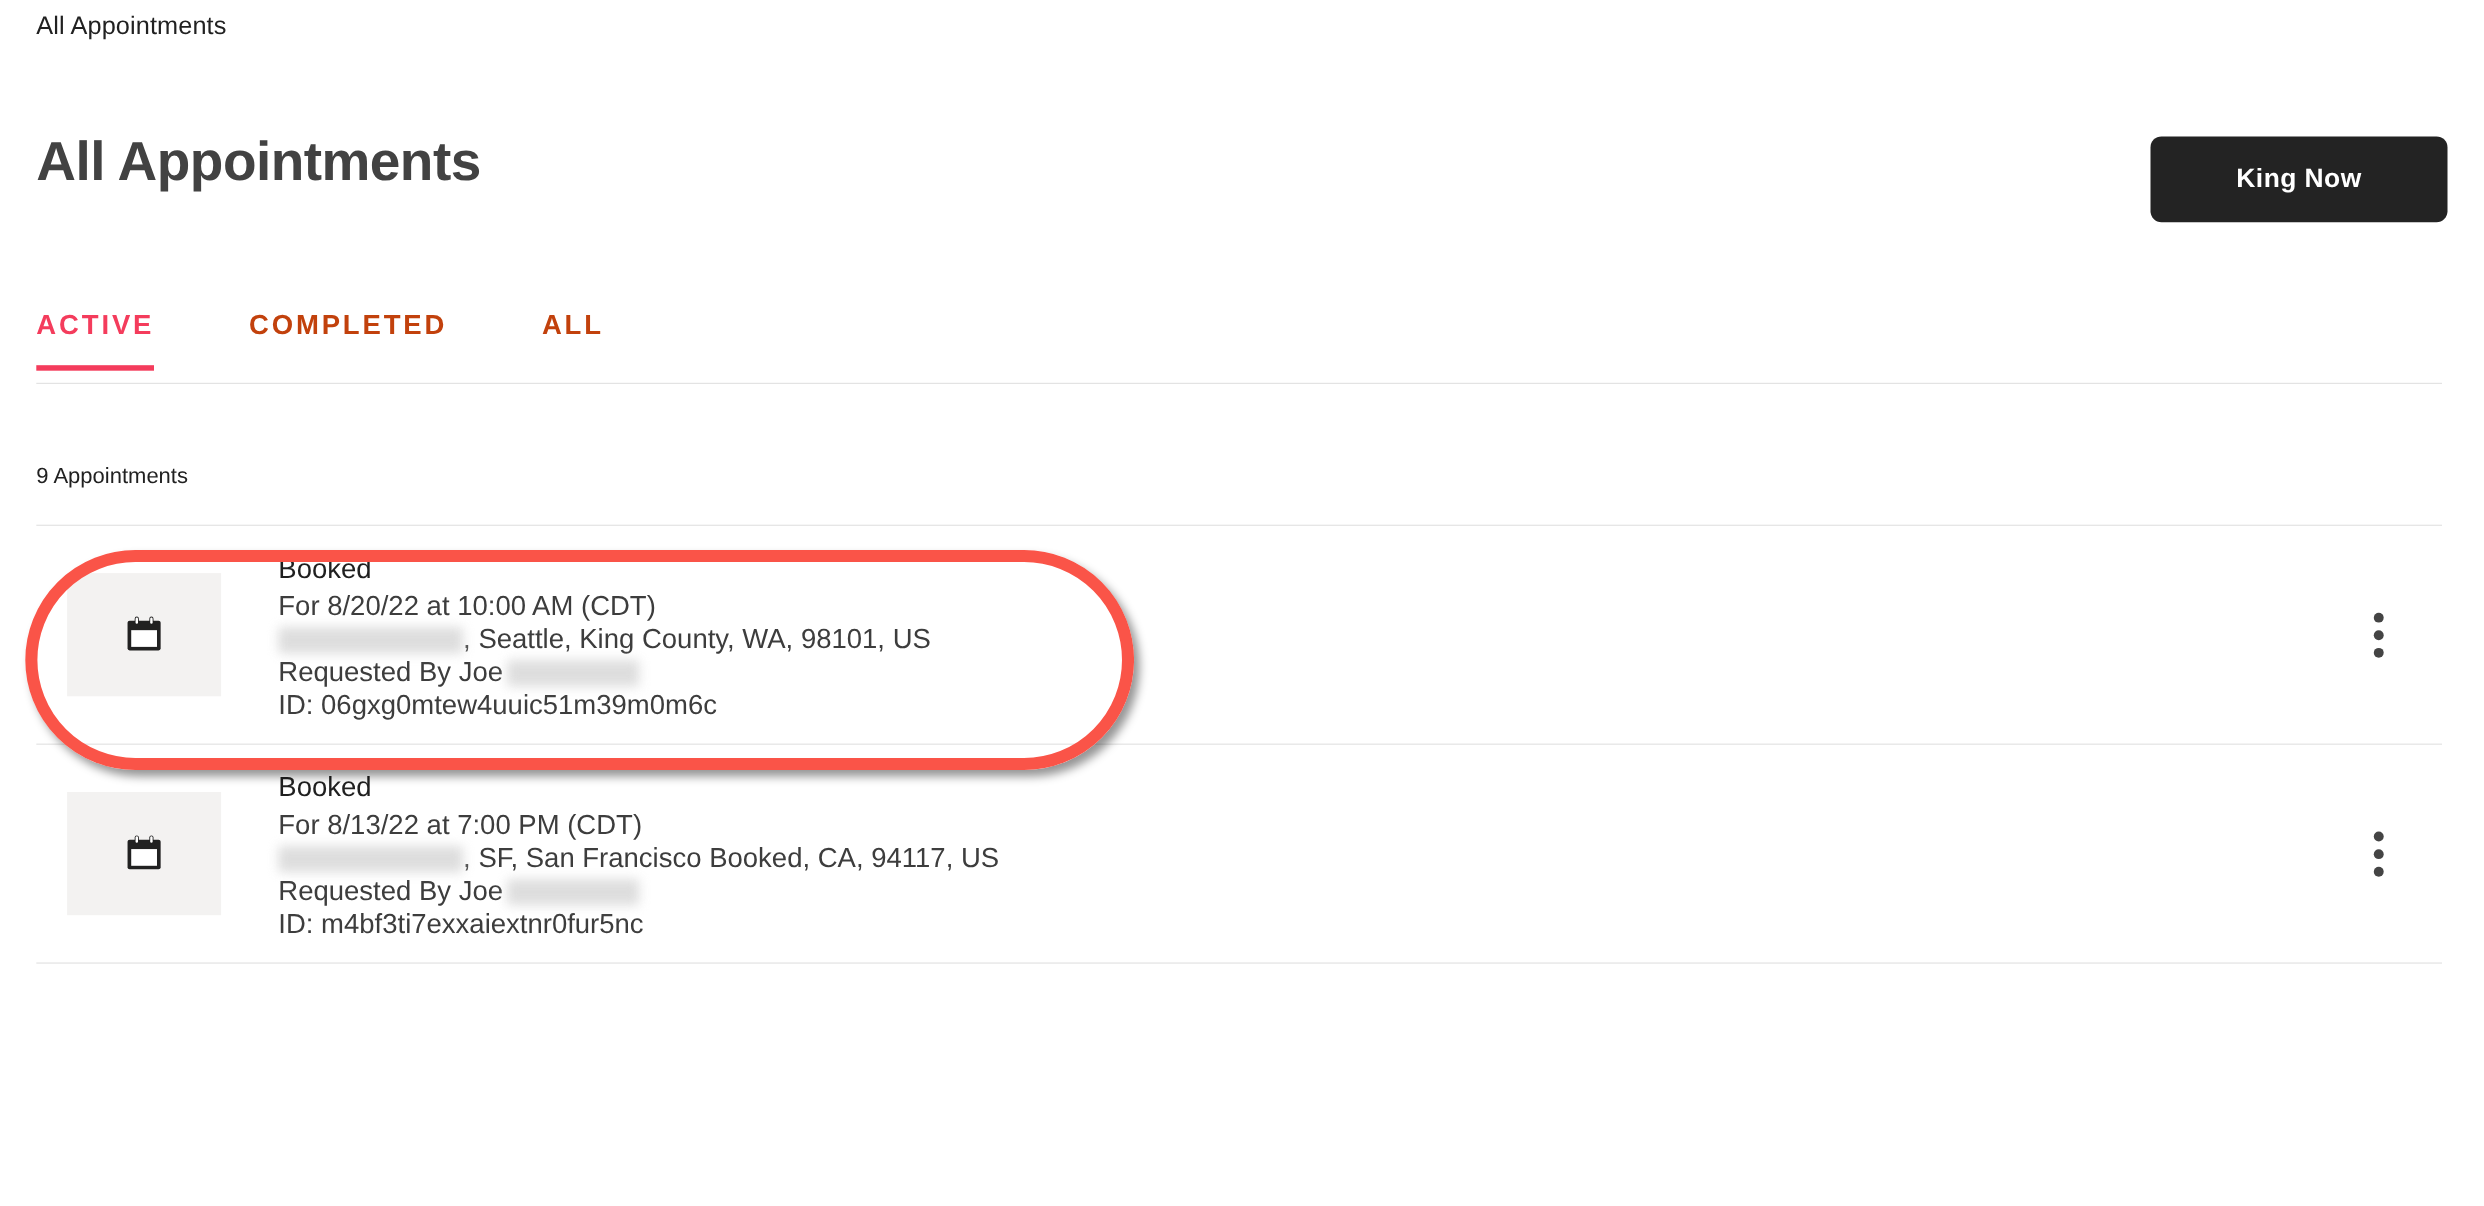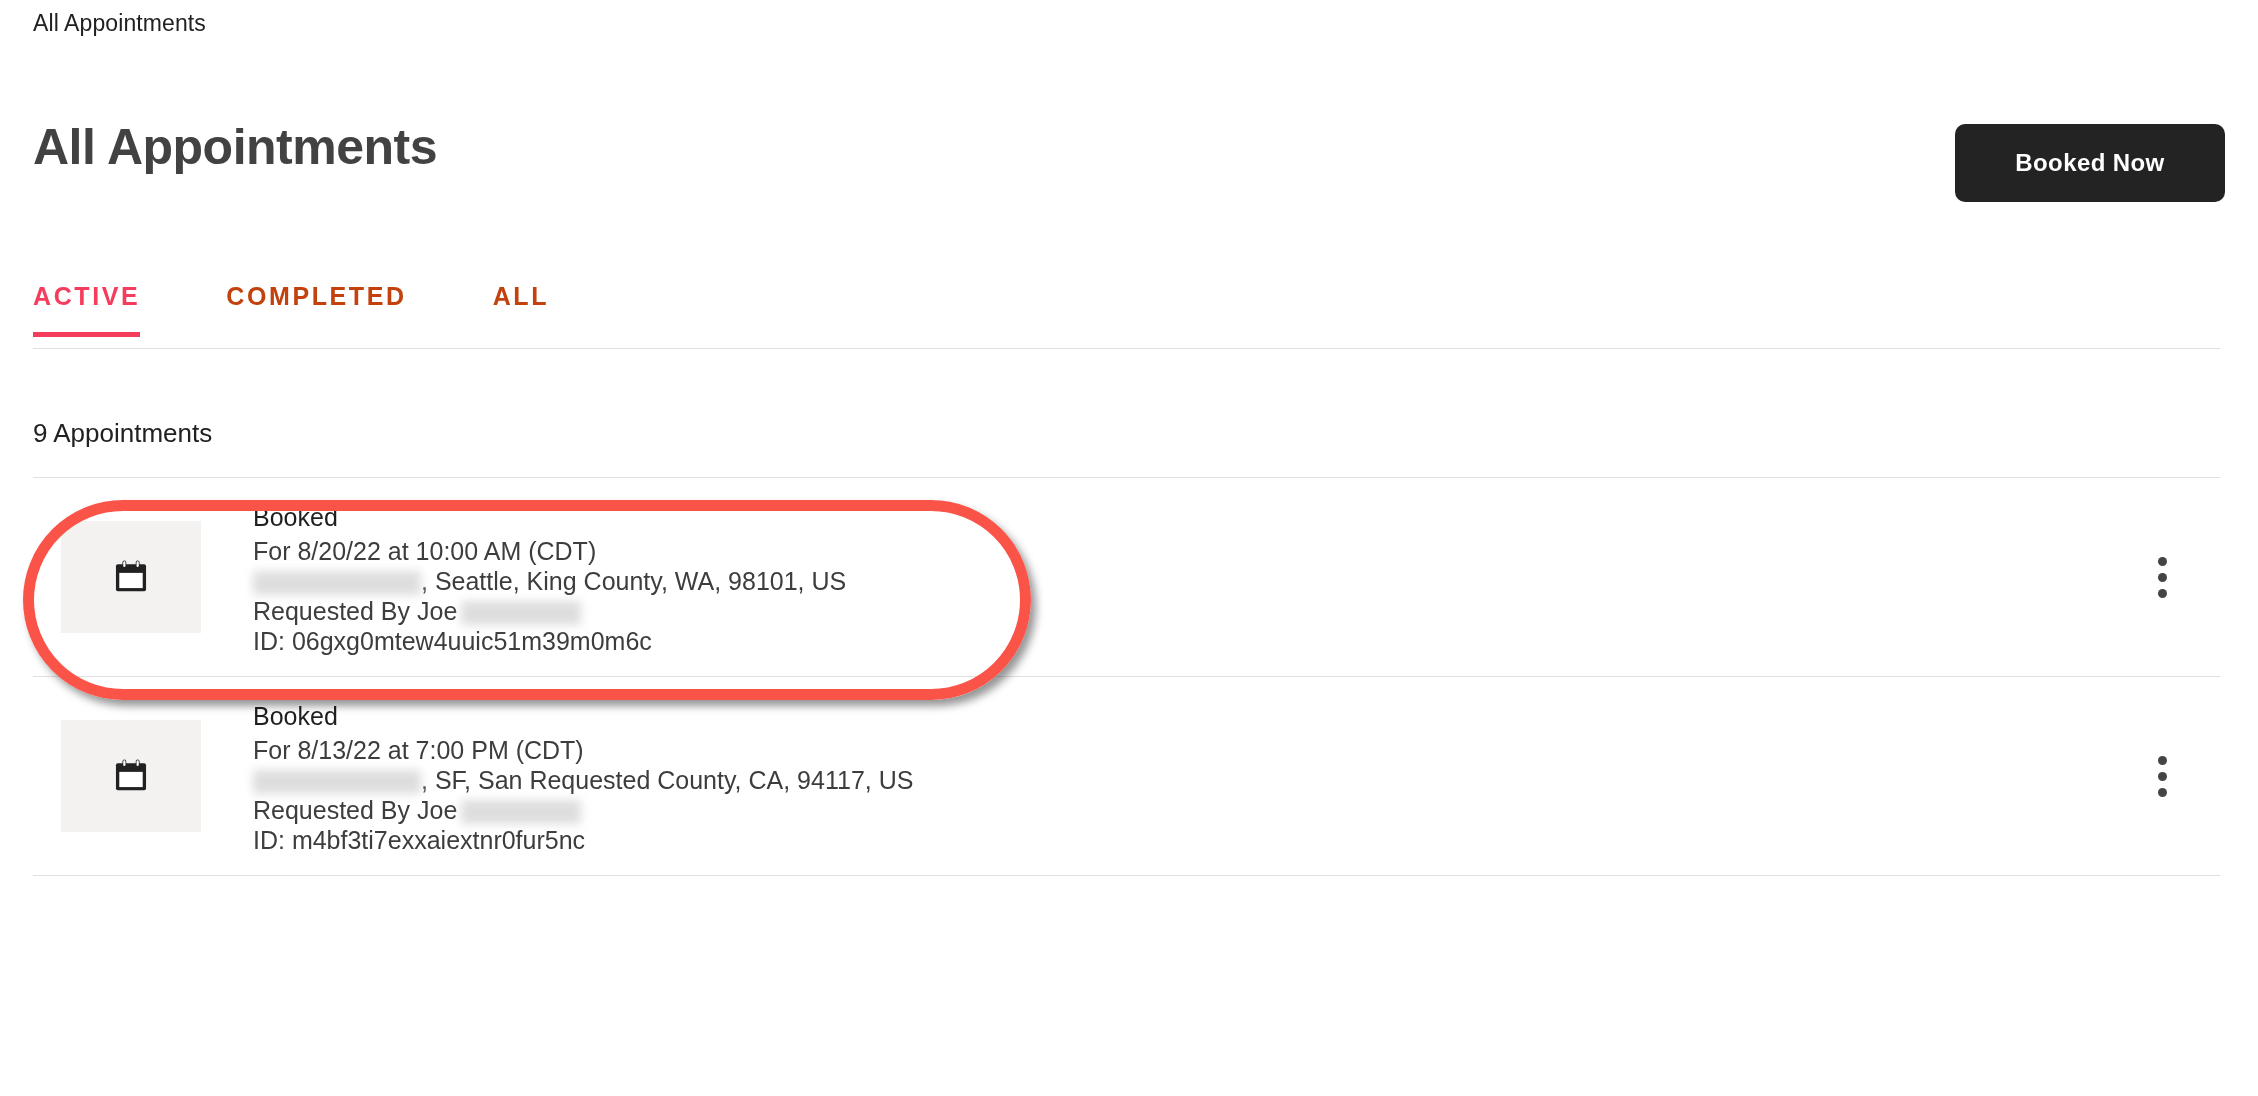--- a/index.html
+++ b/index.html
@@ -112,21 +112,21 @@
     top: 348px;
     height: 1px;
     background: #e0e0e0;
   }
 
   
   .count-label {
     position: absolute;
     left: 33px;
     top: 416px;
-    font-size: 26px;
+    font-size: 20px;
     line-height: 34px;
     color: #212121;
     text-align: right;
   }
 
   
   .list {
     position: absolute;
     left: 33px;
     right: 38px;
@@ -231,21 +231,21 @@
 </style>
 </head>
 <body>
 
 <div id="page">
 
   <div class="breadcrumb">All Appointments</div>
 
   <div class="title-row">
     <h1 class="page-title">All Appointments</h1>
-    <button class="order-now-btn">Booked Now</button>
+    <button class="order-now-btn">King Now</button>
   </div>
 
   <div class="tabs">
     <button class="tab active">ACTIVE</button>
     <button class="tab">COMPLETED</button>
     <button class="tab">ALL</button>
   </div>
   <div class="tabs-rule"></div>
 
   <div class="count-label">9 Appointments</div>
@@ -288,21 +288,21 @@
           <rect x="4.6" y="9.4" width="14.8" height="9.6" fill="#ffffff"></rect>
           <rect x="6.6" y="1.6" width="2.4" height="4.6" rx="1.2" fill="#212121"></rect>
           <rect x="15" y="1.6" width="2.4" height="4.6" rx="1.2" fill="#212121"></rect>
           <rect x="7.1" y="2.1" width="1.4" height="3.6" rx="0.7" fill="#ffffff"></rect>
           <rect x="15.5" y="2.1" width="1.4" height="3.6" rx="0.7" fill="#ffffff"></rect>
         </svg>
       </div>
       <div class="appt-body">
         <div class="appt-status">Booked</div>
         <div class="appt-line">For 8/13/22 at 7:00 PM (CDT)</div>
-        <div class="appt-line"><span class="redacted addr"></span><span>, SF, San Requested County, CA, 94117, US</span></div>
+        <div class="appt-line"><span class="redacted addr"></span><span>, SF, San Francisco Booked, CA, 94117, US</span></div>
         <div class="appt-line"><span>Requested By Joe</span><span class="redacted name"></span></div>
         <div class="appt-line">ID: m4bf3ti7exxaiextnr0fur5nc</div>
       </div>
       <button class="appt-menu">
           <i></i>
           <i></i>
           <i></i>
         </button>
     </div>
 

